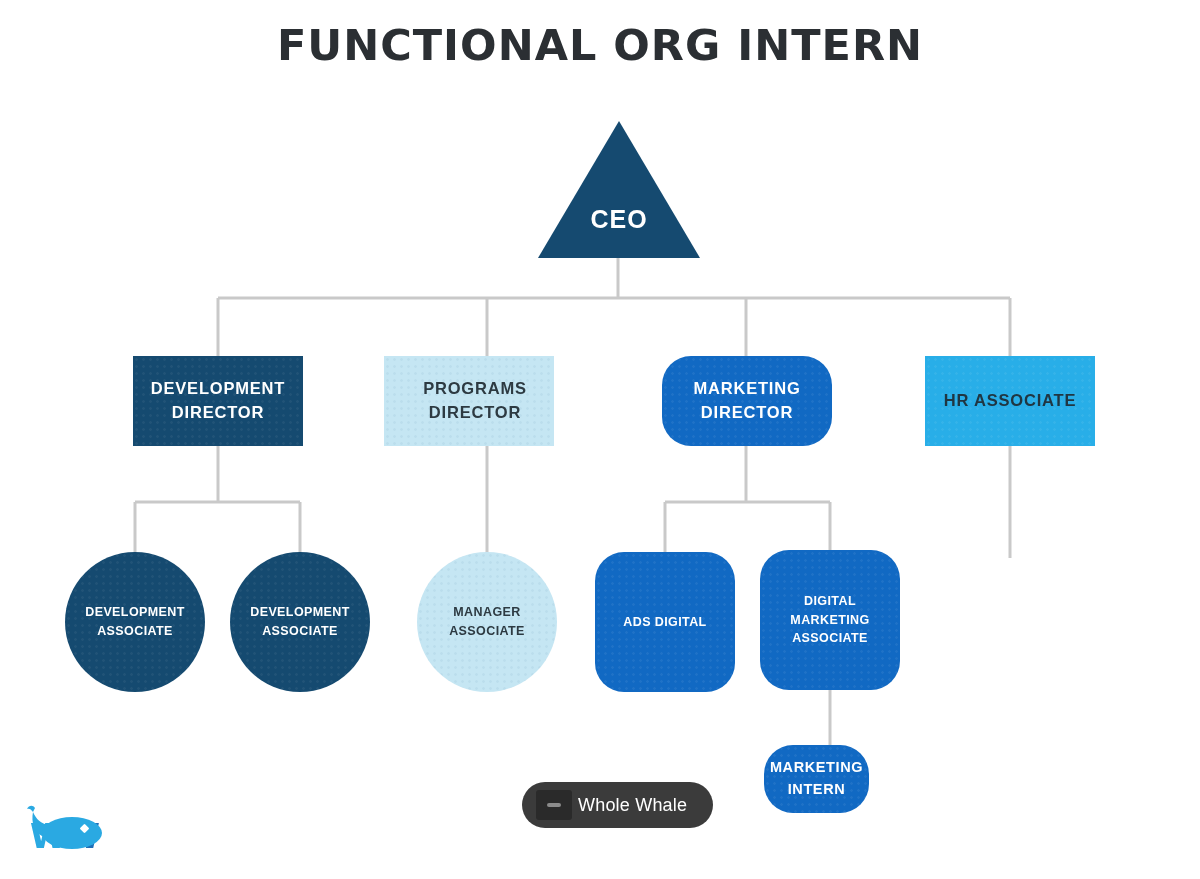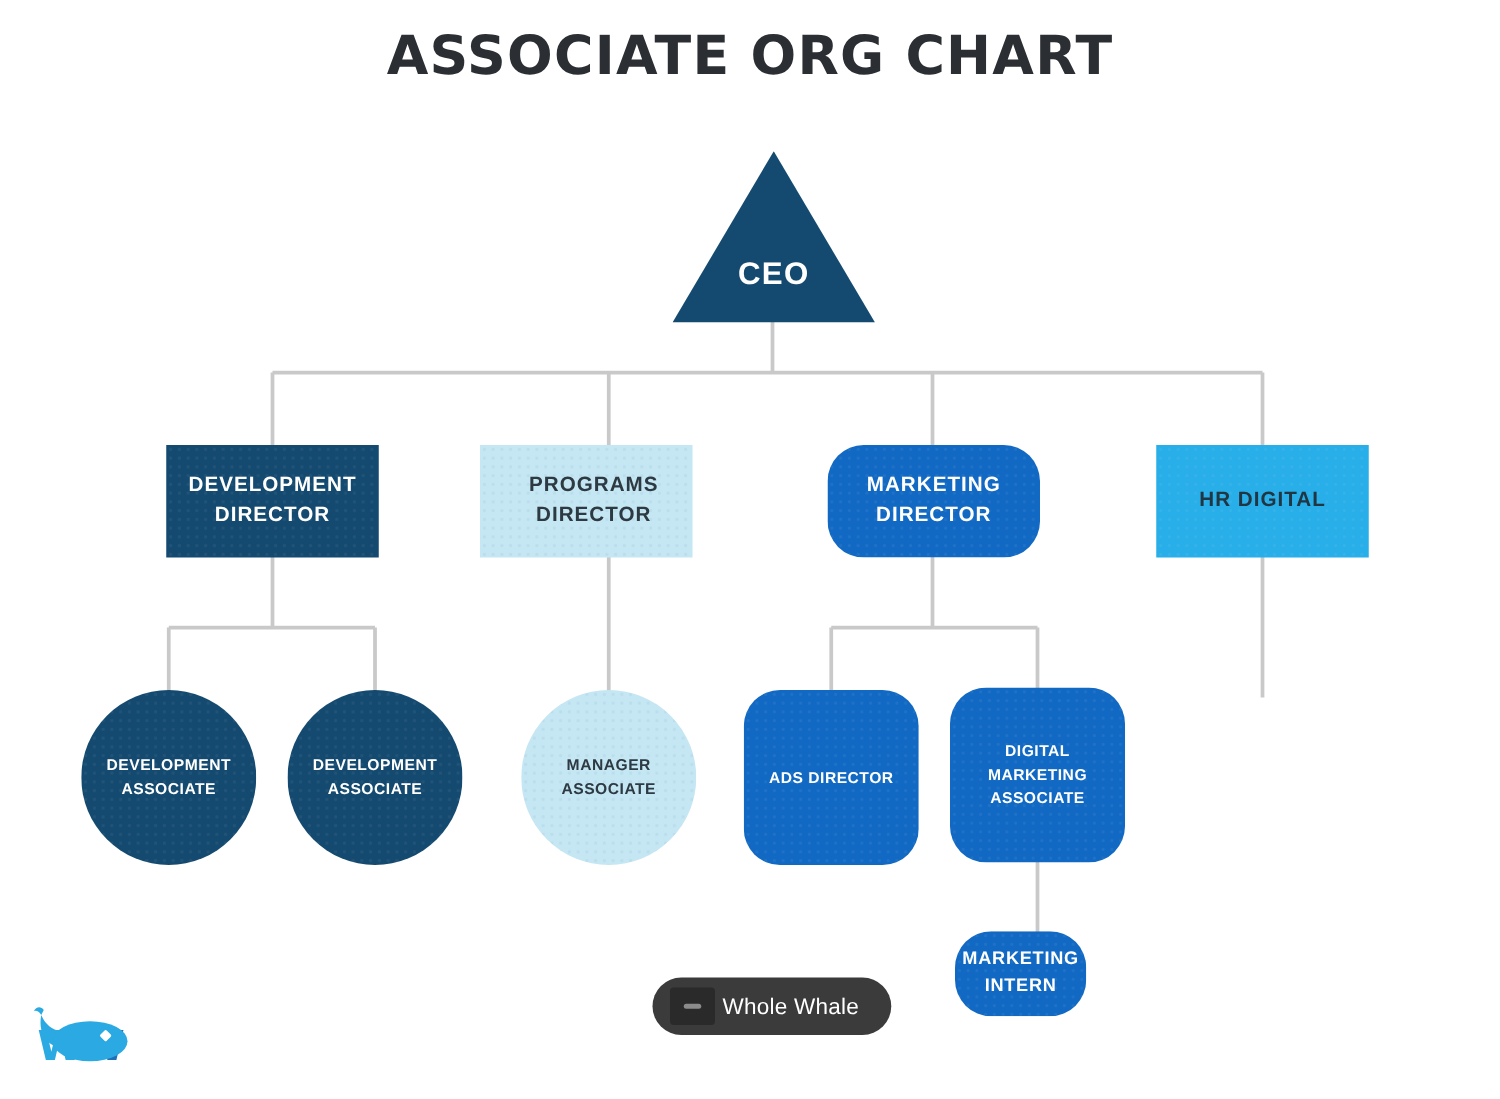--- a/index.html
+++ b/index.html
@@ -71,21 +71,21 @@
   }
   .logo .w1{color:#2aa9e2;}
   .logo .w2{color:#1e6fb8;}
   .logo svg{position:absolute;left:0;top:24px;}
 </style>
 </head>
 <body>
 
 <div id="canvas">
 
-  <div class="title">ASSOCIATE ORG CHART</div>
+  <div class="title">FUNCTIONAL ORG INTERN</div>
 
   <svg class="connectors" width="1200" height="879">
 
     <line x1="618" y1="256" x2="618" y2="298"></line>
     <line x1="218" y1="298" x2="1010" y2="298"></line>
     <line x1="218" y1="298" x2="218" y2="358"></line>
     <line x1="487" y1="298" x2="487" y2="358"></line>
     <line x1="746" y1="298" x2="746" y2="358"></line>
     <line x1="1010" y1="298" x2="1010" y2="358"></line>
 
@@ -116,34 +116,34 @@
   <div class="box navy pos-dev">
     <span>DEVELOPMENT DIRECTOR</span>
   </div>
   <div class="box lightblue pos-prog">
     <span>PROGRAMS DIRECTOR</span>
   </div>
   <div class="box blue pos-mkt">
     <span>MARKETING DIRECTOR</span>
   </div>
   <div class="box cyan pos-hr">
-    <span>HR DIGITAL</span>
+    <span>HR ASSOCIATE</span>
   </div>
 
   <div class="circle navy pos-c1">
     <span>DEVELOPMENT ASSOCIATE</span>
   </div>
   <div class="circle navy pos-c2">
     <span>DEVELOPMENT ASSOCIATE</span>
   </div>
   <div class="circle lightblue pos-c3">
     <span>MANAGER ASSOCIATE</span>
   </div>
   <div class="circle blue pos-c4">
-    <span>ADS DIRECTOR</span>
+    <span>ADS DIGITAL</span>
   </div>
   <div class="circle blue pos-c5">
     <span>DIGITAL MARKETING ASSOCIATE</span>
   </div>
 
   <div class="smallbox blue">
     <span>MARKETING INTERN</span>
   </div>
 
   <div class="badge">

